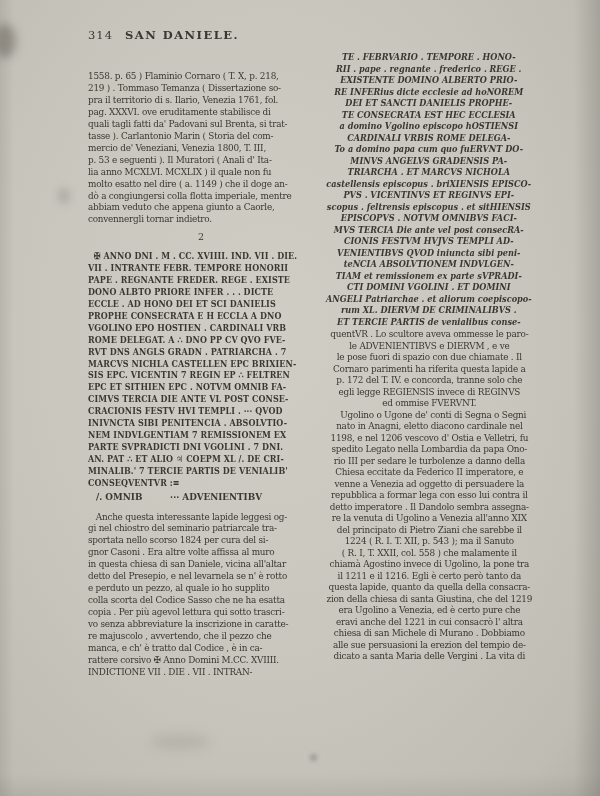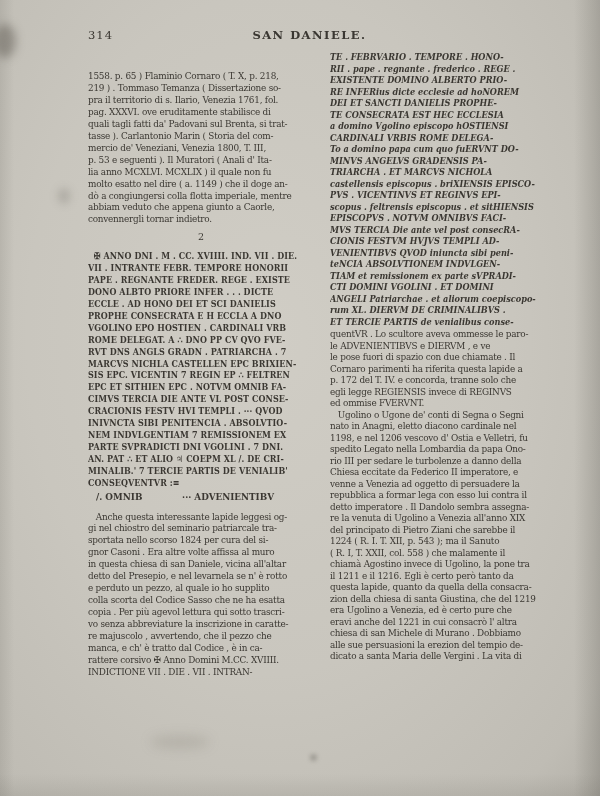--- a/index.html
+++ b/index.html
@@ -21,40 +21,40 @@
     background:linear-gradient(to bottom, rgba(90,88,80,0), rgba(90,88,80,0.12));}
   .smudge{position:absolute;border-radius:50%;pointer-events:none;}
   .smudge.s1{left:-6px;top:24px;width:22px;height:34px;background:rgba(70,66,58,0.38);filter:blur(5px);}
   .smudge.s2{left:58px;top:188px;width:12px;height:16px;background:rgba(70,66,58,0.20);filter:blur(4px);}
   .smudge.s3{left:310px;top:754px;width:7px;height:7px;background:rgba(70,66,58,0.30);filter:blur(2px);}
   .smudge.s4{left:150px;top:735px;width:60px;height:14px;background:rgba(110,106,96,0.18);filter:blur(6px);}
 
   .ink{color:rgba(47,44,39,0.93);}
   .header{position:absolute;left:88px;top:28px;width:466px;display:flex;align-items:baseline;gap:12px;}
   .page-number{font-size:11.5px;letter-spacing:1px;}
-  .running-title{flex:1;text-align:center;font-size:11.5px;font-weight:bold;letter-spacing:1.5px;padding-right:60px;}
+  .running-title{flex:1;font-size:11.5px;font-weight:bold;letter-spacing:1.5px;padding-right:60px;}
 
   .col{position:absolute;overflow:hidden;}
   .col-left{left:88px;top:70px;width:226px;height:640px;}
-  .col-right{left:330px;top:52px;width:244px;height:628px;}
+  .col-right{left:307px;top:52px;width:244px;height:628px;text-align:center;}
 
   .lines{white-space:pre;font-size:9.3px;line-height:11.95px;
     transform:scaleX(0.955);transform-origin:0 0;width:105%;letter-spacing:-0.25px;}
   .right .lines{line-height:11.5px;}
 
   .section-number{text-align:center;font-size:9.5px;margin:6px 0 9px 0;width:100%;}
 
   .inscription{font-weight:bold;font-size:8.9px;line-height:11.9px;letter-spacing:0.1px;
     transform:scaleX(0.90);transform-origin:0 0;width:111%;white-space:pre;}
   .transcription{font-style:italic;font-weight:bold;font-size:8.9px;line-height:11.5px;
     transform:scaleX(0.92);transform-origin:0 0;width:108.5%;white-space:pre;letter-spacing:0px;}
 
   .footnote-row{display:flex;font-size:8.8px;font-weight:bold;line-height:12px;
     padding-left:8px;margin:1px 0 8px 0;}
-  .footnote-right{margin-left:auto;margin-right:40px;}
+  .footnote-right{margin-left:auto;margin-right:52px;}
 </style>
 </head>
 <body>
 
 <div class="page ink">
 
   <div class="edge-left"></div>
   <div class="edge-right"></div>
   <div class="edge-bottom"></div>
   <div class="smudge s1"></div>

